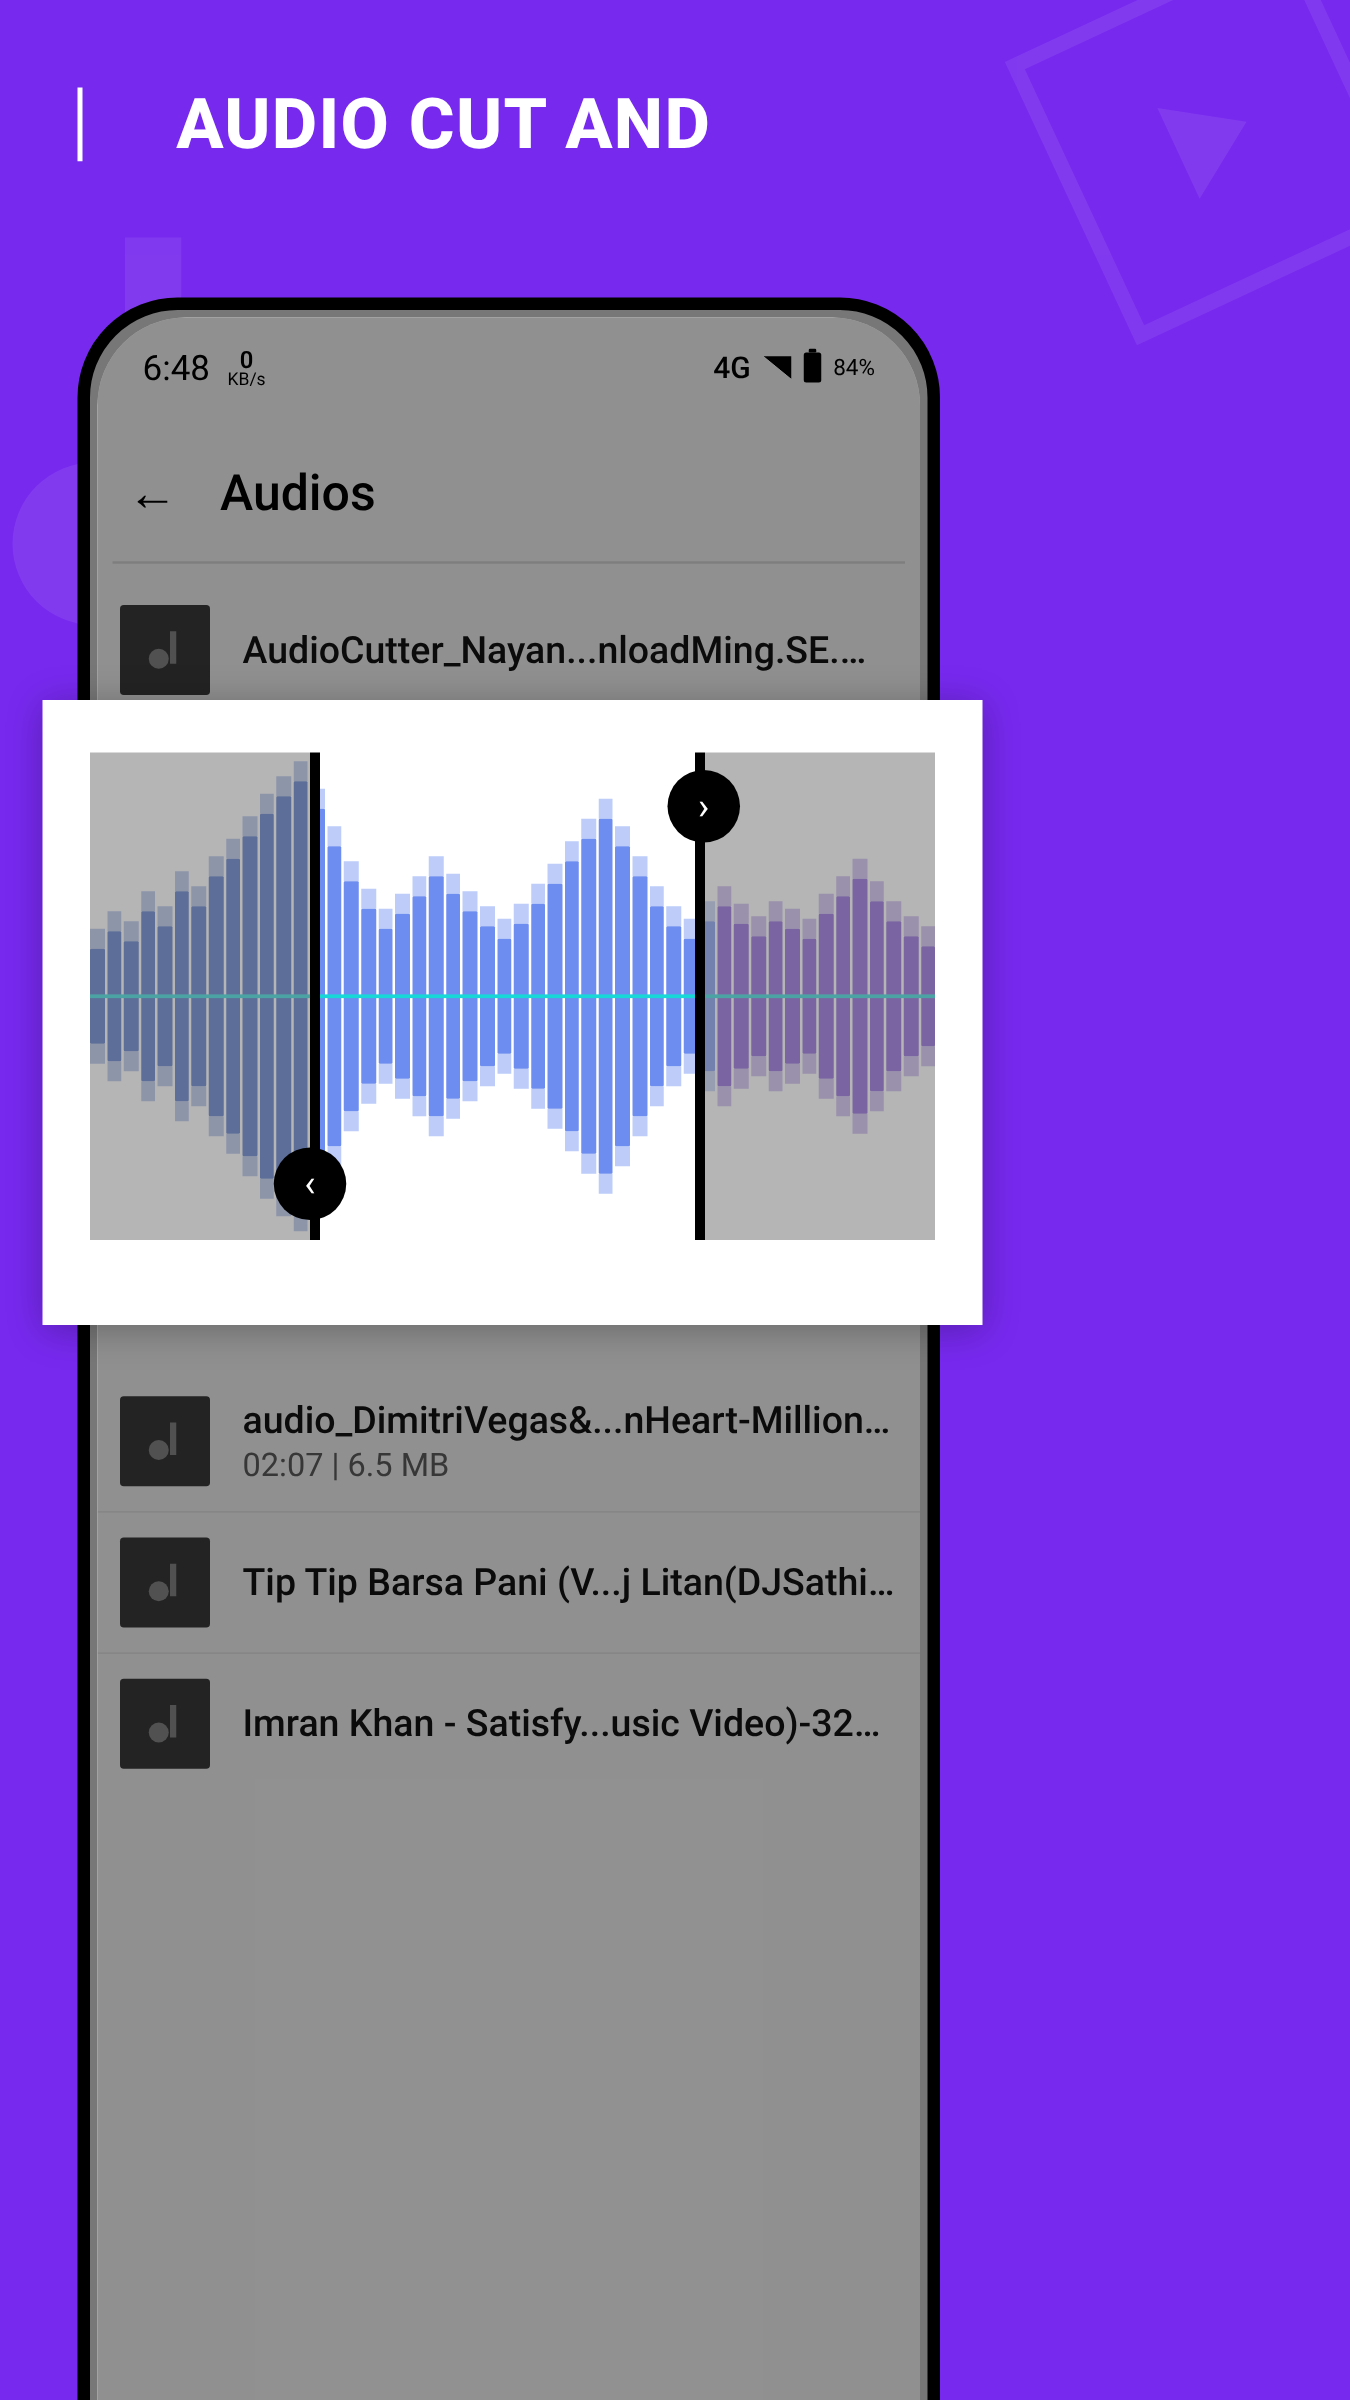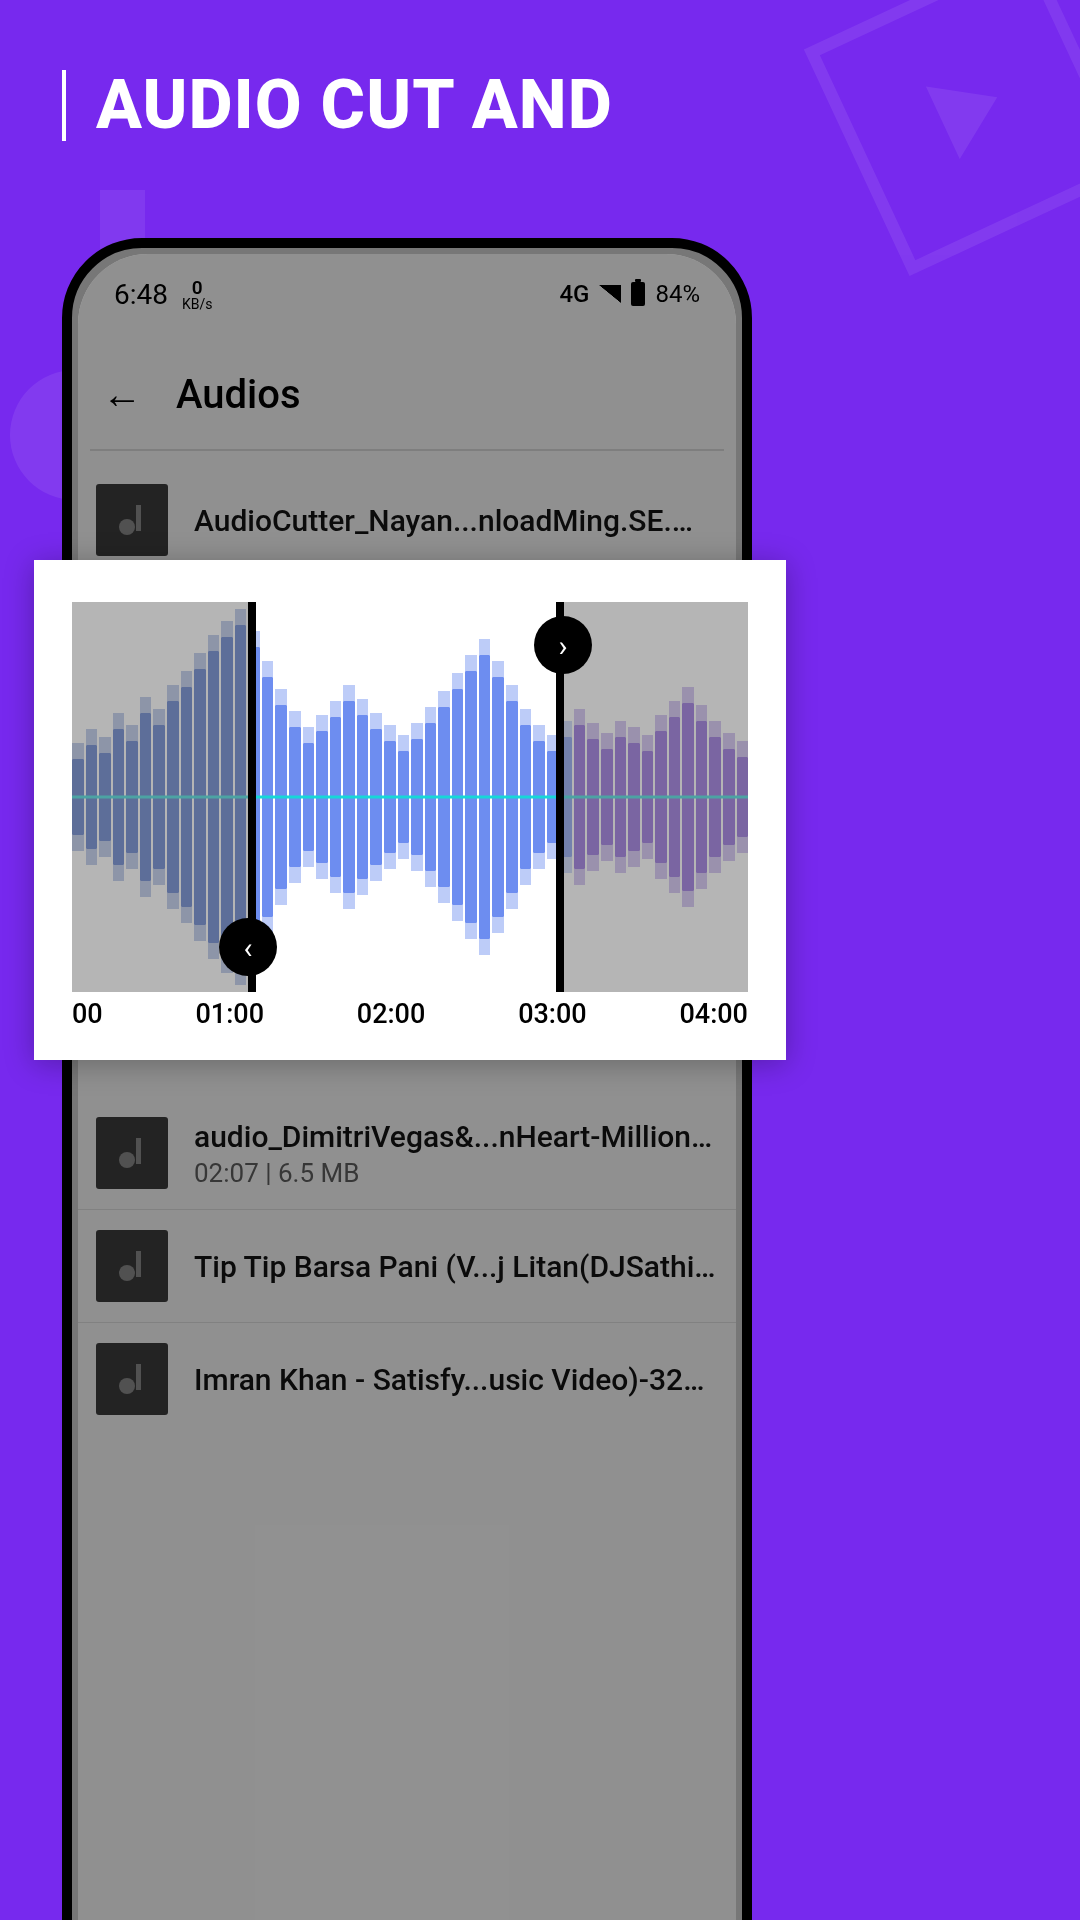--- a/index.html
+++ b/index.html
@@ -10,21 +10,21 @@
   .bg-deco { position: absolute; opacity: 0.08; }
   .bg-note { left: 10px; top: 190px; width: 210px; height: 310px; }
   .bg-note::before { content:""; position:absolute; bottom:0; left:0; width:130px; height:130px; background:#fff; border-radius:50%; }
   .bg-note::after { content:""; position:absolute; top:0; left:90px; width:45px; height:230px; background:#fff; }
   .bg-film { right:-40px; top:-40px; width:300px; height:300px; transform:rotate(-25deg); }
   .bg-film .frame{position:absolute;inset:25px;border:12px solid #fff;}
   .bg-film .play{position:absolute;left:50%;top:50%;transform:translate(-50%,-50%);width:0;height:0;border-left:60px solid #fff;border-top:40px solid transparent;border-bottom:40px solid transparent;}
 
   
   .heading { position:absolute; left:62px; top:70px; color:#fff; padding-left:30px; border-left:4px solid #fff; }
-  .heading h1 { font-size:68px; font-weight:800; letter-spacing:1px; line-height:1.05;}
+  .heading h1 { font-size:56px; font-weight:800; letter-spacing:1px; line-height:1.05;margin-left:45px;}
   .heading h2 { font-size:42px; font-weight:400; letter-spacing:2px; margin-top:4px;}
 
   
   .phone { position:absolute; left:62px; top:238px; width:690px; height:1700px; background:#777; border:10px solid #000; border-radius:80px 80px 0 0; overflow:hidden;}
   .phone-inner{ position:absolute; inset:6px; background:#777; border-radius:70px 70px 0 0; overflow:hidden;}
 
   .dim { position:absolute; inset:0; background:rgba(0,0,0,0.40); pointer-events:none; z-index:5;}
 
   
   .status { position:absolute; top:0; left:0; right:0; height:80px; display:flex; align-items:center; justify-content:space-between; padding:0 36px; color:#000; font-size:26px;}
@@ -98,21 +98,21 @@
         <span style="font-size:28px;">6:48</span>
         <span class="kbs">
           <span>0</span>
           <span>KB/s</span>
         </span>
       </div>
       <div class="status-right">
         <span style="font-size:24px;font-weight:500;">4G</span>
         <span class="sig-wrap"></span>
         <span class="batt"></span>
-        <span style="font-size:24px;">84%</span>
+        <span style="font-size:18px;">84%</span>
       </div>
     </div>
 
     <div class="appbar">
       <span class="back-arrow">←</span>
       <span class="appbar-title">Audios</span>
     </div>
     <div class="divider"></div>
 
     <div class="list">
@@ -465,20 +465,13 @@
     <div class="regionR"></div>
     <div class="handle handleL"></div>
     <div class="handle handleR"></div>
     <div class="knob knobL">
         <span>‹</span>
       </div>
     <div class="knob knobR">
         <span>›</span>
       </div>
   </div>
-  <div class="ticks">
-    <span>00</span>
-    <span>01:00</span>
-    <span>02:00</span>
-    <span>03:00</span>
-    <span>04:00</span>
-  </div>
 </div>
 
 </body></html>

